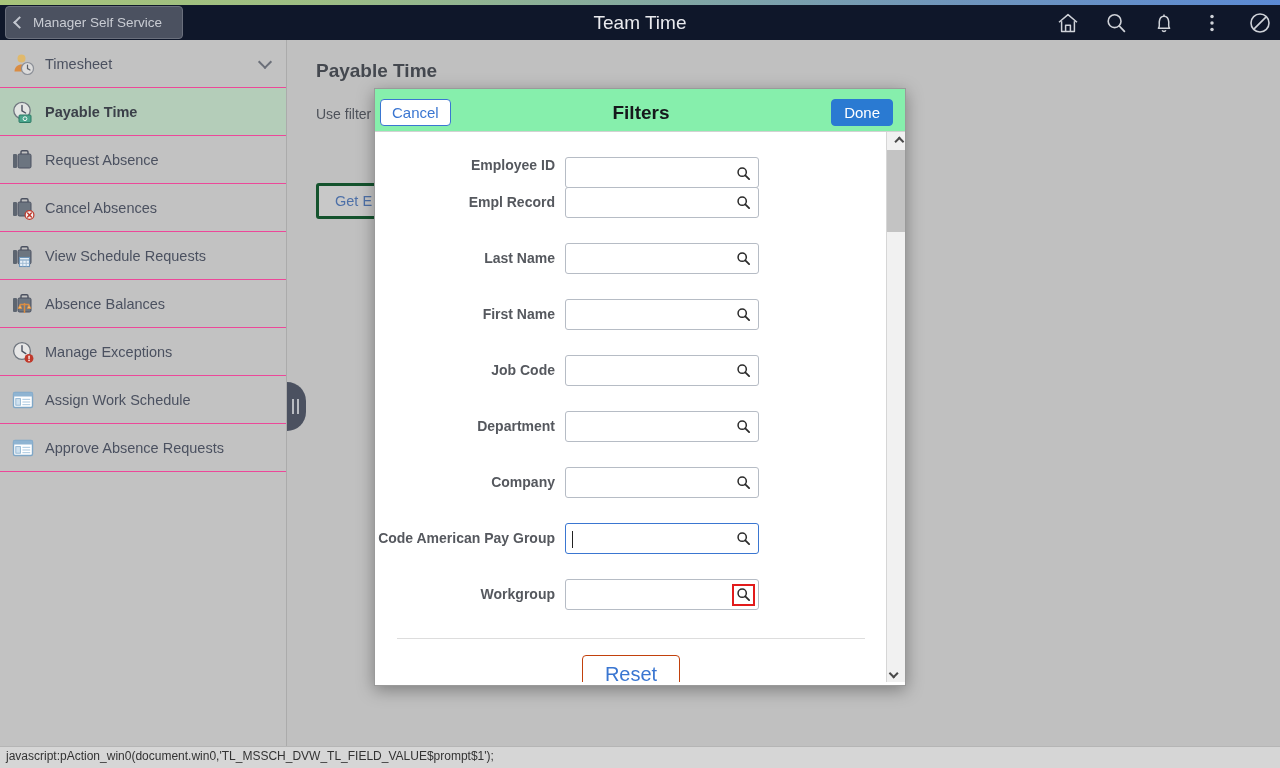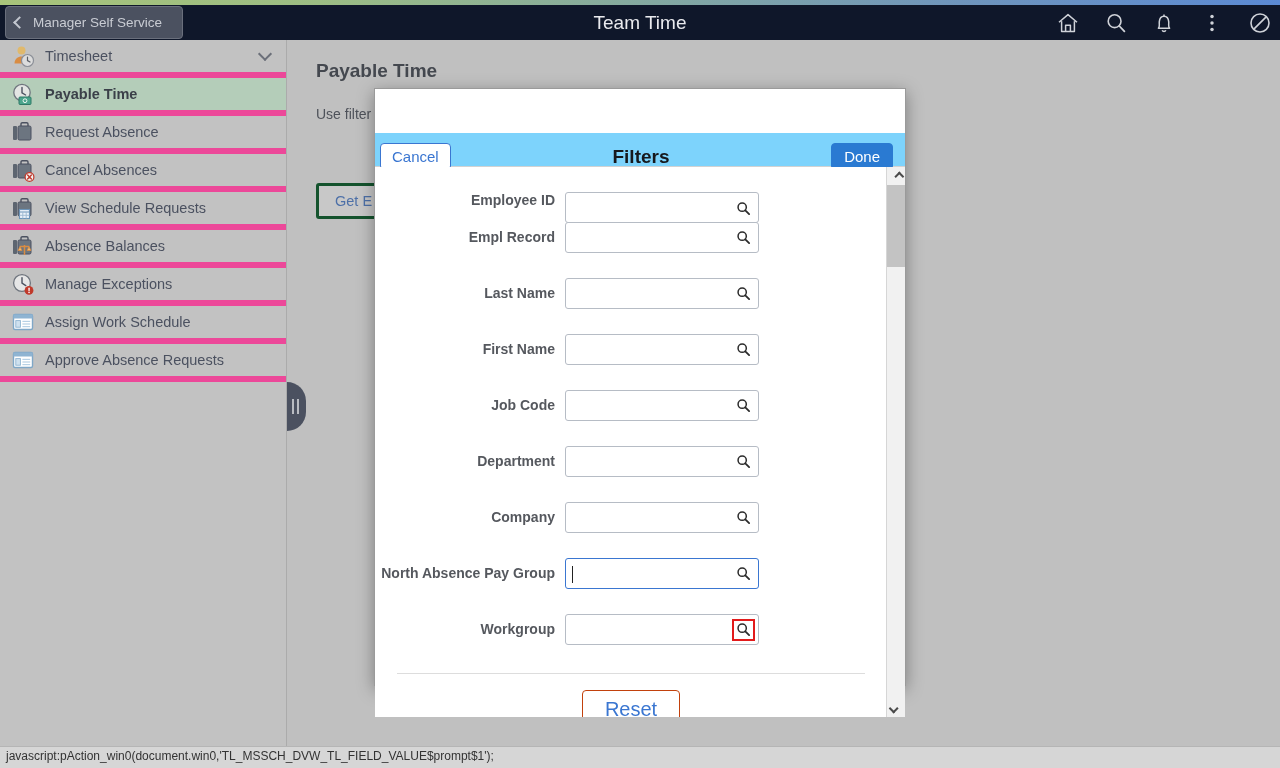--- a/index.html
+++ b/index.html
@@ -67,24 +67,24 @@
   .sidebar {
     position: absolute; left: 0; top: 40px;
     width: 287px; height: 728px;
     background: #c2c2c2;
     border-right: 1px solid #ababab;
     overflow: hidden;
     z-index: 20;
   }
   .side-item {
     position: relative;
-    height: 38px;
+    height: 48px;
     display: flex; align-items: center;
     padding-left: 10px;
-    border-bottom: 6px solid #ec4899;
+    border-bottom: 1px solid #ec4899;
     cursor: pointer;
   }
   .side-item.selected { background: #b4cdb9; }
   .side-item.selected .side-label { font-weight: bold; color: #3b4049; }
   .side-icon {
     width: 26px; height: 26px;
     margin-right: 9px;
     flex: 0 0 auto;
     display: block;
   }
@@ -143,24 +143,23 @@
   .modal {
     position: absolute; left: 374px; top: 88px;
     width: 532px; height: 598px;
     background: #ffffff;
     border: 1px solid #9a9a9a;
     box-shadow: 0 4px 16px rgba(0,0,0,0.35);
     z-index: 40;
   }
   .modal-head {
     position: relative;
-    height: 34px;
-    background: #7dd3fc;
+    height: 43px;
+    background: #86efac;
     border-bottom: 1px solid #d2d2d2;
-    margin-top: 44px;
   }
   .cancel-btn {
     position: absolute; left: 5px; top: 10px;
     padding: 4px 11px;
     font-size: 15px; color: #3a76d1;
     background: #ffffff;
     border: 1px solid #3a76d1;
     border-radius: 4px;
     cursor: pointer;
   }
@@ -544,21 +543,21 @@
             <span class="lookup-icon">
               <svg viewBox="0 0 16 16" width="15" height="15">
                 <circle cx="6.6" cy="6.6" r="4.4" fill="none" stroke="#2b2b2b" stroke-width="1.6"></circle>
                 <line x1="9.9" y1="9.9" x2="14" y2="14" stroke="#2b2b2b" stroke-width="1.9" stroke-linecap="round"></line>
               </svg>
             </span>
           </div>
         </div>
 
         <div class="field-row">
-          <div class="field-label">North Absence Pay Group</div>
+          <div class="field-label">Code American Pay Group</div>
           <div class="field-ctrl focused">
             <span class="caret"></span>
             <input type="text" value="" style="">
             <span class="lookup-icon">
               <svg viewBox="0 0 16 16" width="15" height="15">
                 <circle cx="6.6" cy="6.6" r="4.4" fill="none" stroke="#2b2b2b" stroke-width="1.6"></circle>
                 <line x1="9.9" y1="9.9" x2="14" y2="14" stroke="#2b2b2b" stroke-width="1.9" stroke-linecap="round"></line>
               </svg>
             </span>
           </div>

